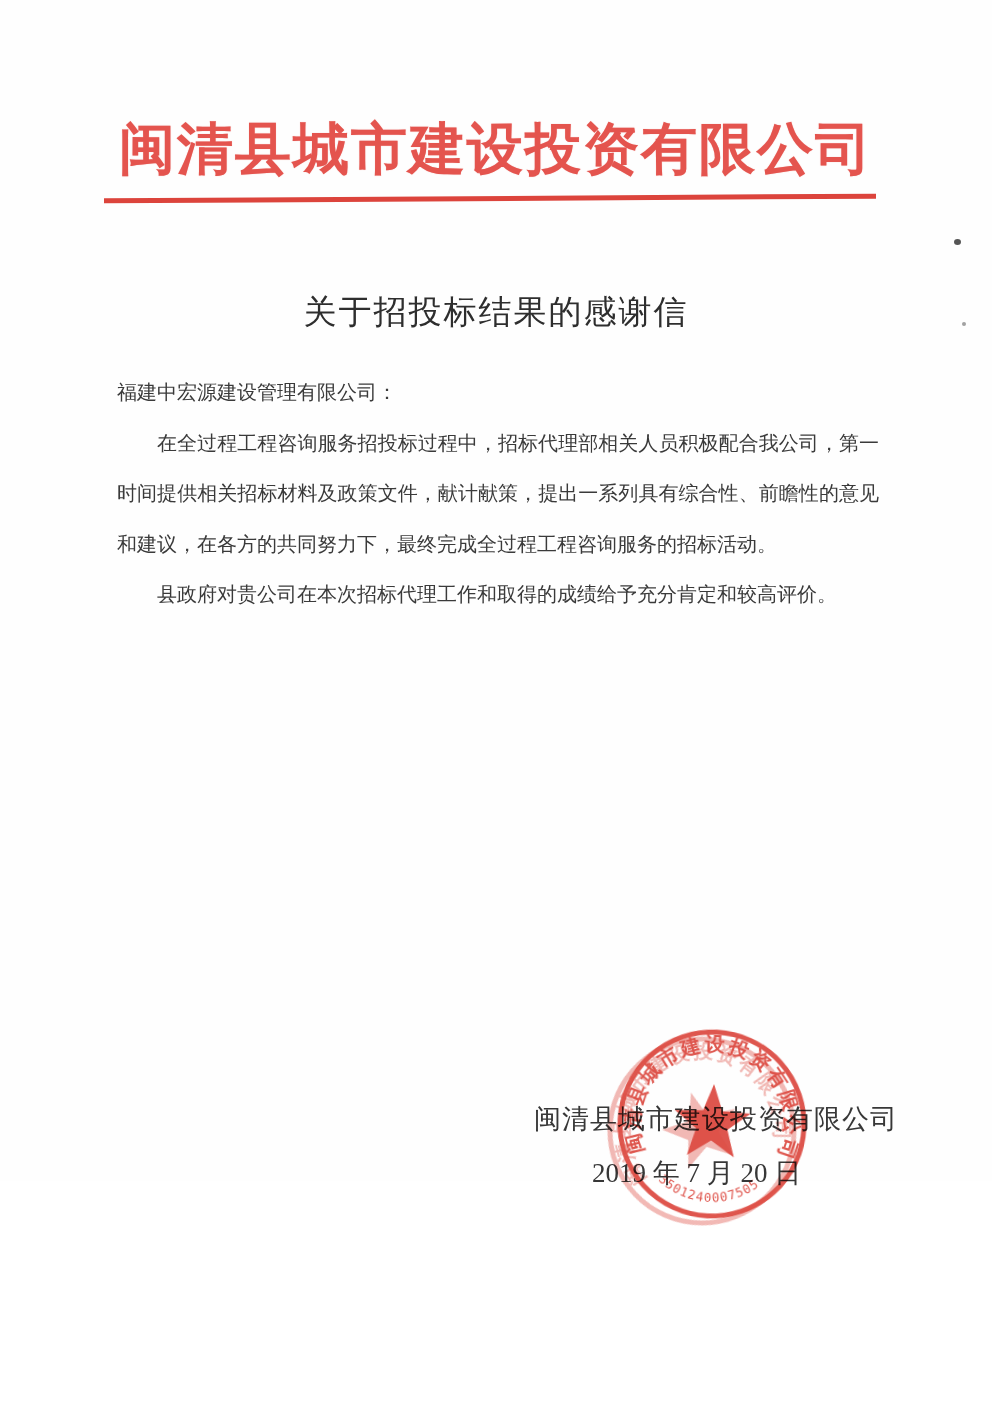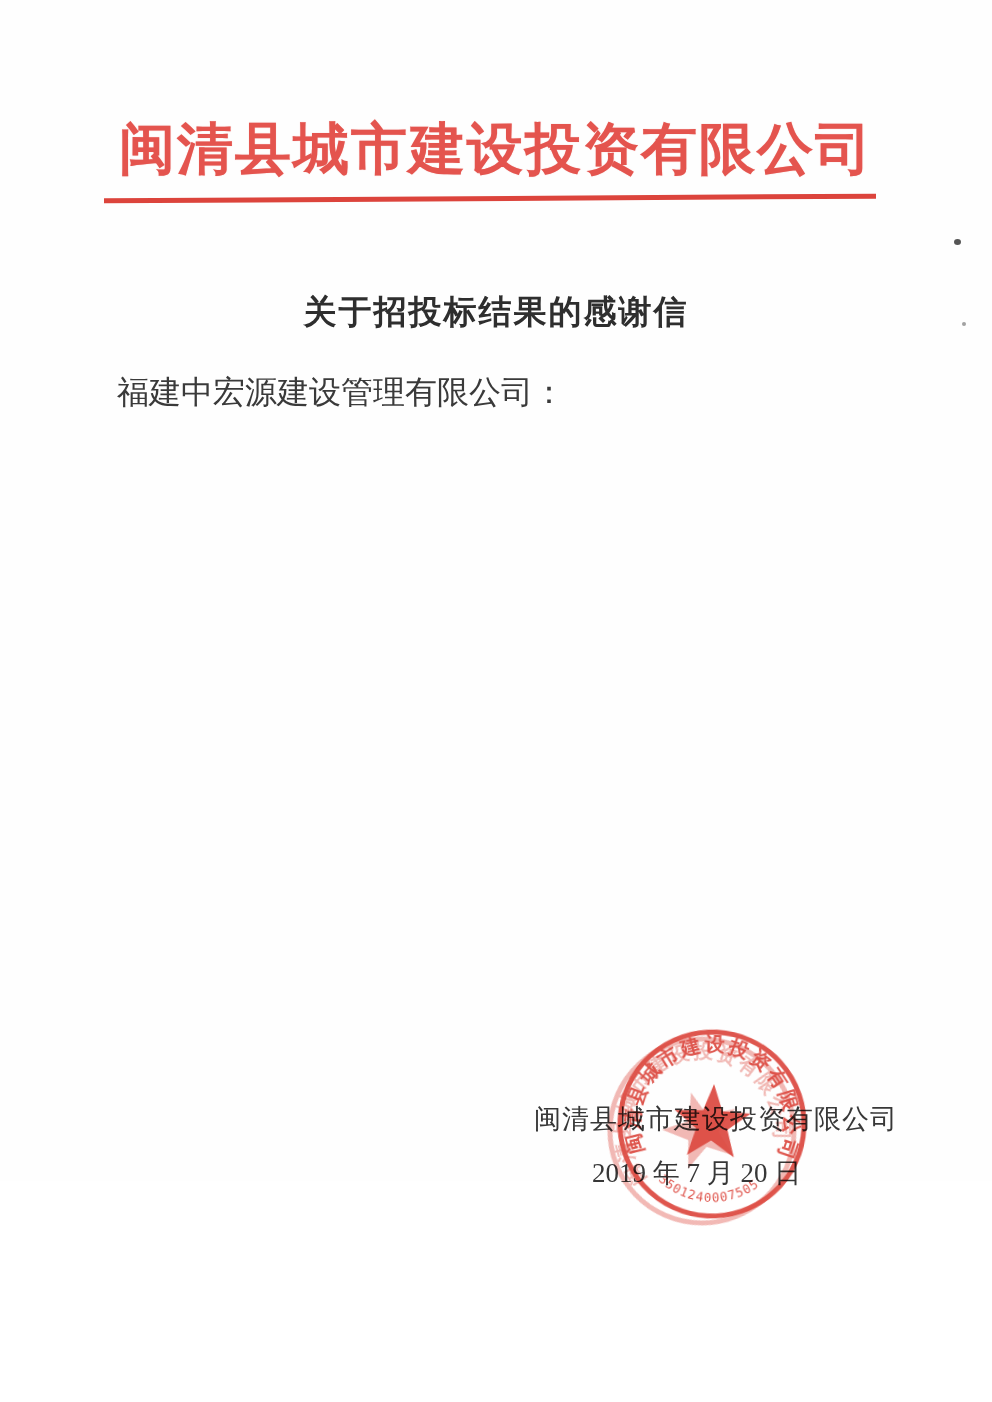--- a/index.html
+++ b/index.html
@@ -32,31 +32,31 @@
     width: 772px; height: 5px;
     background: #dc443c;
     transform: rotate(-0.35deg);
   }
   
   .doc-title {
     position: absolute;
     top: 290px; left: 0; width: 992px;
     text-align: center;
     font-size: 33px;
-    font-weight: bold;
+    font-weight: normal;
     letter-spacing: 2px;
     color: #2e2e2e;
     font-family: "Liberation Sans", sans-serif;
   }
   
   .letter-body {
     position: absolute;
     top: 367px; left: 117px;
     width: 762px;
-    font-size: 32px;
+    font-size: 20px;
     line-height: 50.5px;
     color: #3a3a3a;
     text-align: justify;
     text-justify: inter-character;
     font-family: "Liberation Serif", serif;
   }
   .letter-body p { margin: 0; text-indent: 2em; }
   .letter-body p.salutation { text-indent: 0; }
   
   .sig-company {
@@ -112,20 +112,22 @@
 <div class="page">
 
   <div class="letterhead">闽清县城市建设投资有限公司</div>
 
   <div class="letterhead-rule"></div>
 
   <div class="doc-title">关于招投标结果的感谢信</div>
 
   <div class="letter-body">
     <p class="salutation">福建中宏源建设管理有限公司：</p>
+    <p>在全过程工程咨询服务招投标过程中，招标代理部相关人员积极配合我公司，第一时间提供相关招标材料及政策文件，献计献策，提出一系列具有综合性、前瞻性的意见和建议，在各方的共同努力下，最终完成全过程工程咨询服务的招标活动。</p>
+    <p>县政府对贵公司在本次招标代理工作和取得的成绩给予充分肯定和较高评价。</p>
   </div>
 
   <div class="sig-company">闽清县城市建设投资有限公司</div>
 
   <div class="sig-date">2019 年 7 月 20 日</div>
 
   <div class="seal">
 
     <svg class="ghost" width="210" height="210" viewBox="0 0 210 210">
       <circle cx="105" cy="105" r="92" fill="none" stroke="#e05a50" stroke-width="5"></circle>

